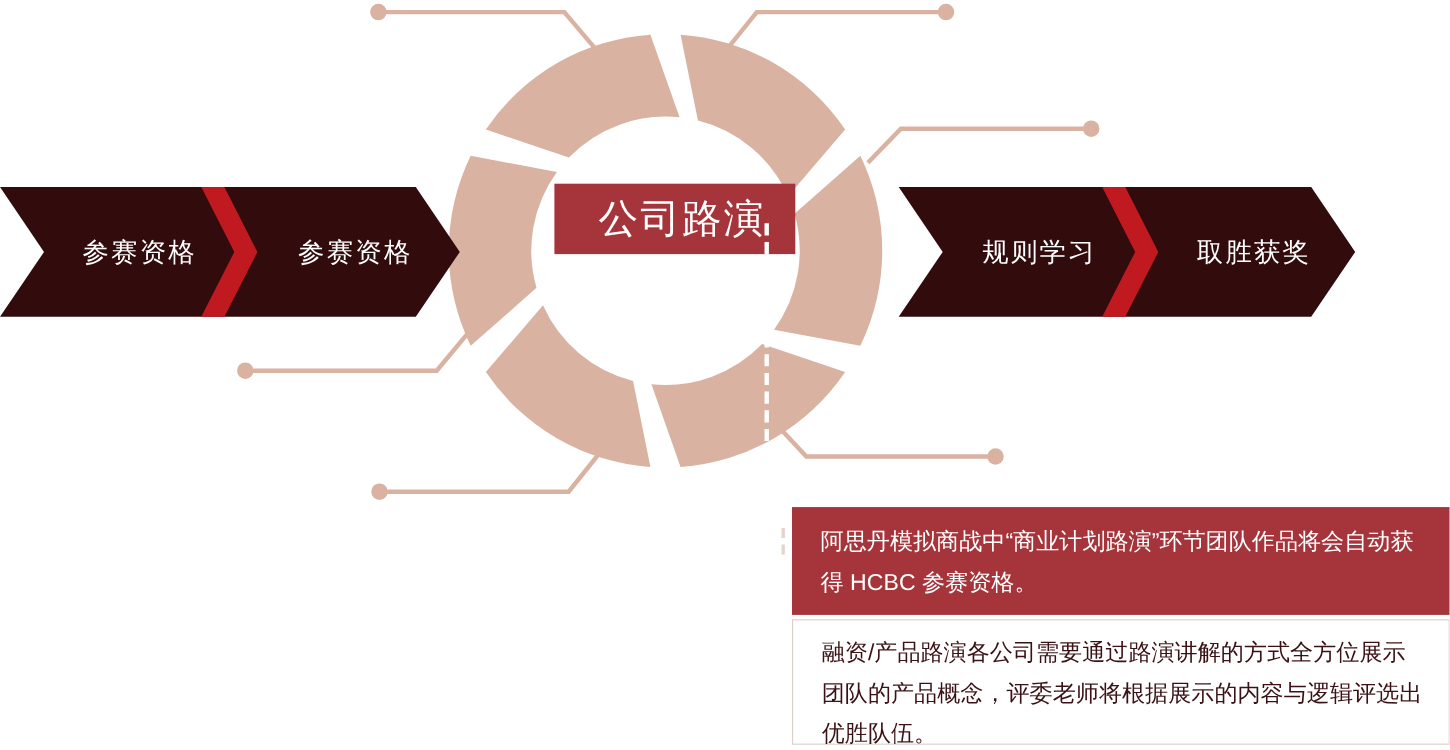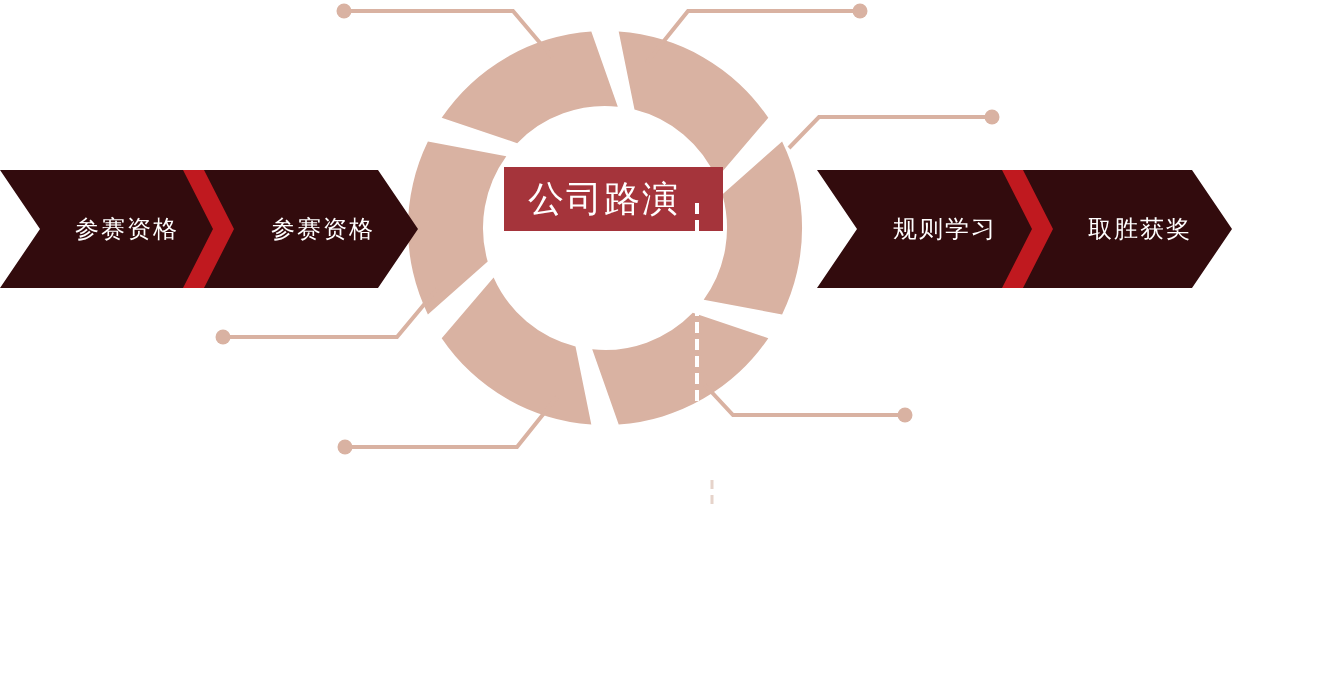--- a/index.html
+++ b/index.html
@@ -21,20 +21,21 @@
     white-space:nowrap;
   }
   .center-title{
     position:absolute;
     left:504px;top:167px;width:200px;height:64px;
     display:flex;align-items:center;justify-content:center;
     color:#ffffff;
     font-size:36px;
     letter-spacing:2px;
     white-space:nowrap;
+    padding-left:16px;
   }
   .note{
     position:absolute;
     left:720px;width:598px;
     box-sizing:border-box;
     font-size:21px;
     line-height:37px;
   }
   .note-red{
     top:461px;height:98px;
@@ -99,14 +100,20 @@
     <line x1="712" y1="480" x2="712" y2="508" stroke="#E6D3CA" stroke-width="3" stroke-dasharray="9 6"></line>
   </svg>
 
   <div class="band-label" style="left:127px">参赛资格</div>
   <div class="band-label" style="left:323px">参赛资格</div>
   <div class="band-label" style="left:945px">规则学习</div>
   <div class="band-label" style="left:1140px">取胜获奖</div>
 
   <div class="center-title">公司路演</div>
 
+  <div class="note note-red">
+    <span>阿思丹模拟商战中“商业计划路演”环节团队作品将会自动获得 HCBC 参赛资格。</span>
+  </div>
+  <div class="note note-plain">
+    <span>融资/产品路演各公司需要通过路演讲解的方式全方位展示团队的产品概念，评委老师将根据展示的内容与逻辑评选出优胜队伍。</span>
+  </div>
 
 </div>
 
 </body></html>

